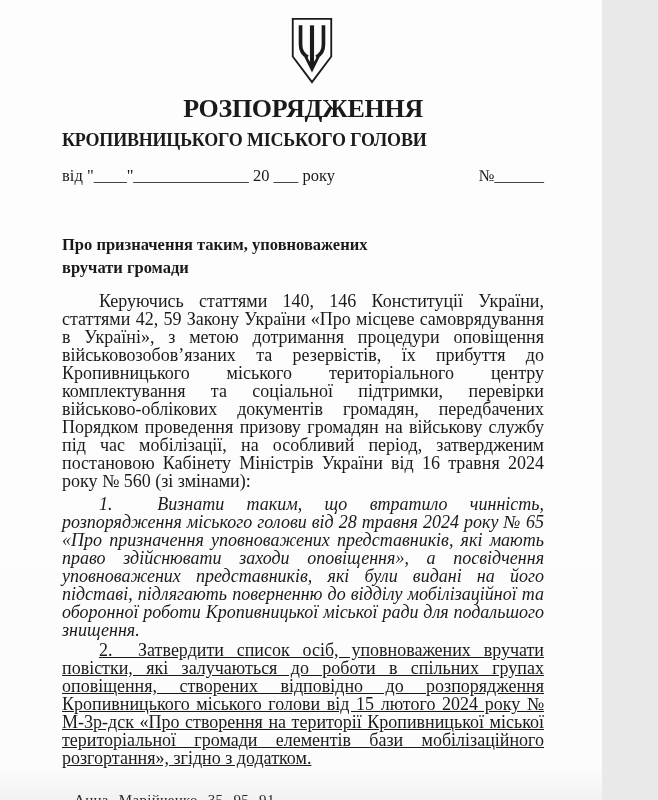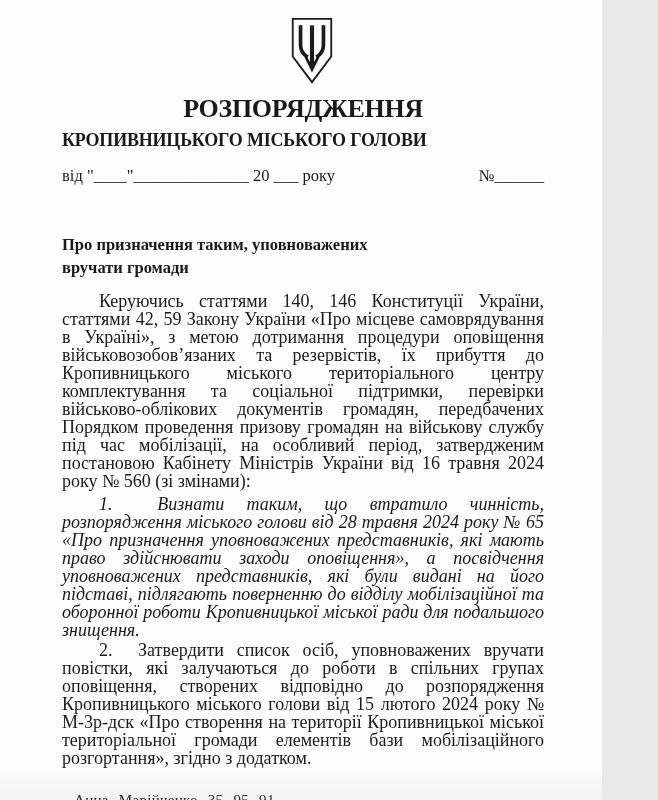--- a/index.html
+++ b/index.html
@@ -56,21 +56,21 @@
   }
   .body-par {
     margin: 0;
     font-size: 18px;
     line-height: 18px;
     text-align: justify;
     text-indent: 37px;
   }
   .par-preamble { margin-top: 13px; }
   .par-item-1   { margin-top: 5px; font-style: italic; }
-  .par-item-2   { margin-top: 2px; }
+  .par-item-2   { margin-top: 2px; text-decoration: underline; }
   .par-item-3   { margin-top: 5px; }
   .footer-clipped {
     position: absolute;
     left: 74px;
     top: 791px;
     font-size: 15px;
     line-height: 18px;
     color: #2a2a2a;
     letter-spacing: 0.3px;
     word-spacing: 6px;

